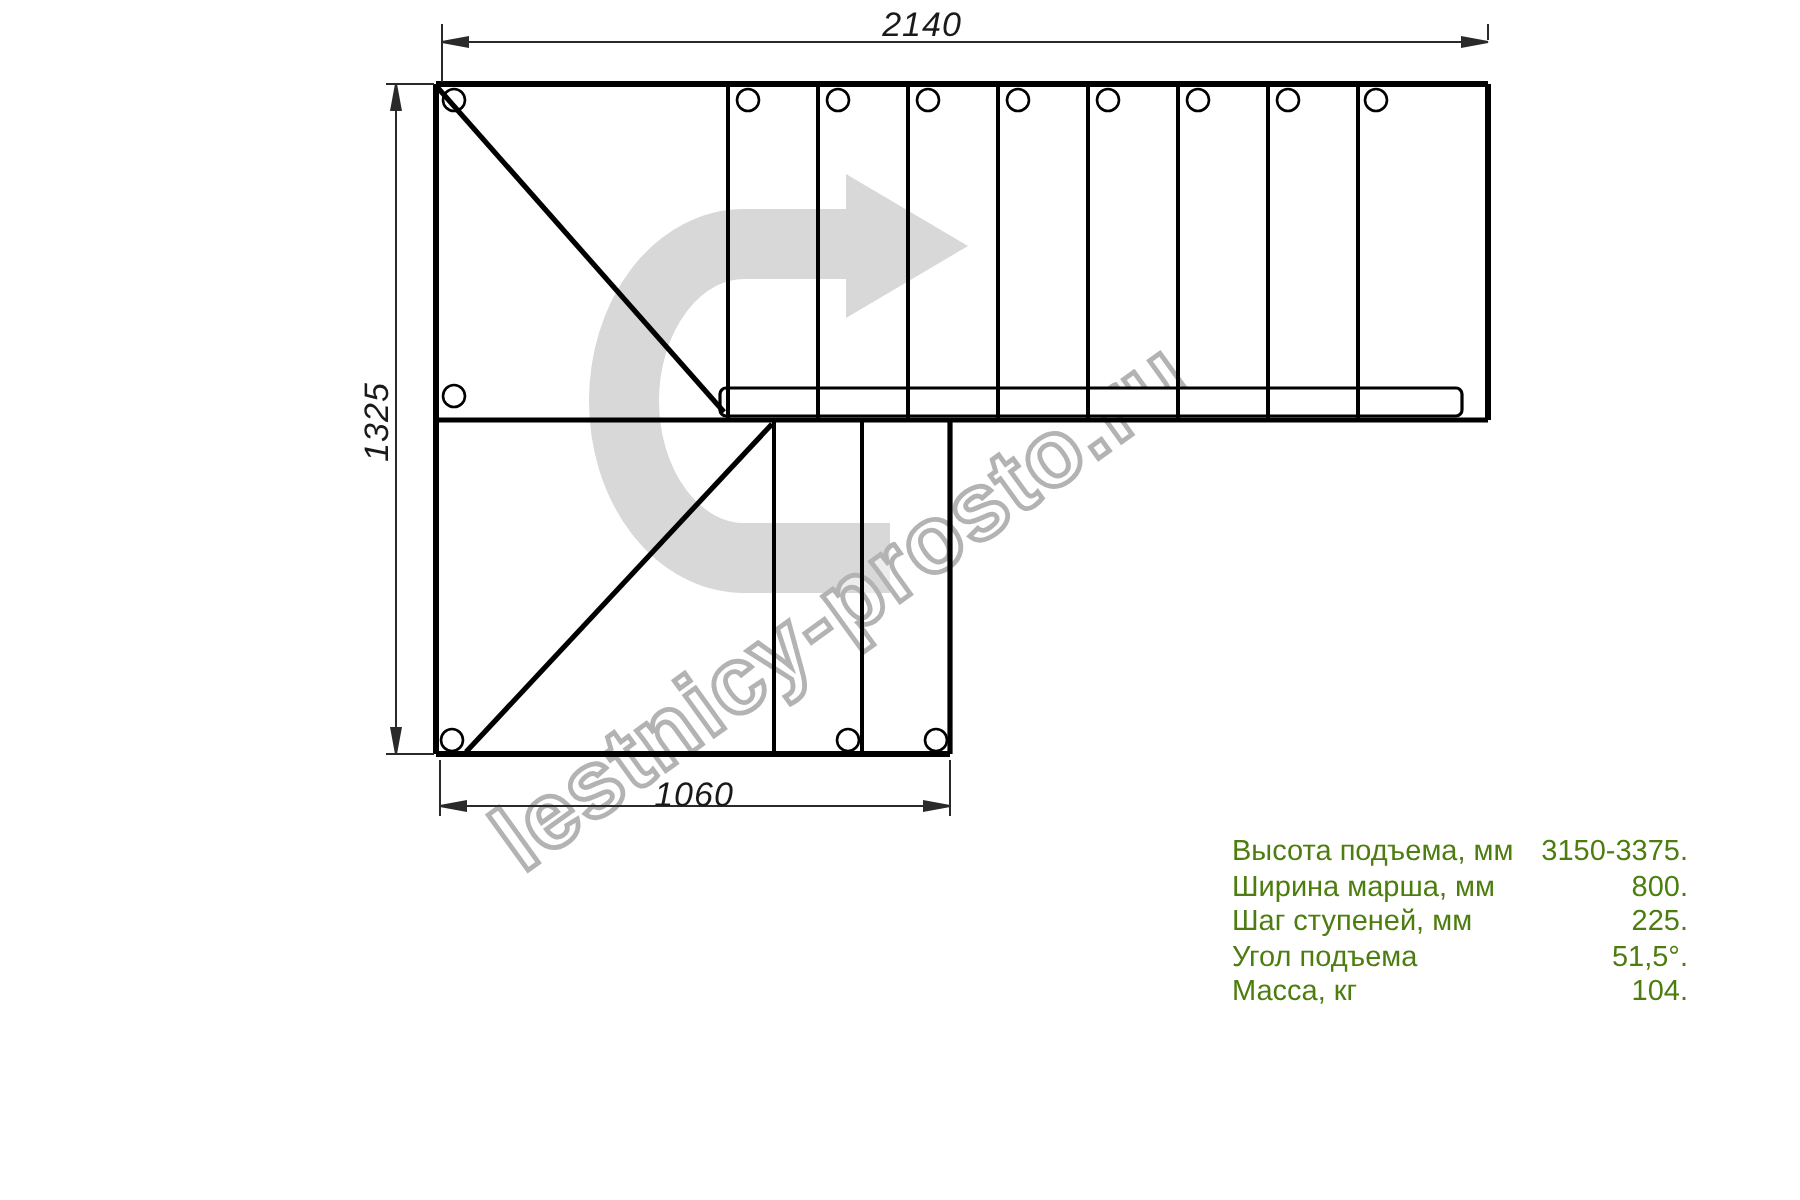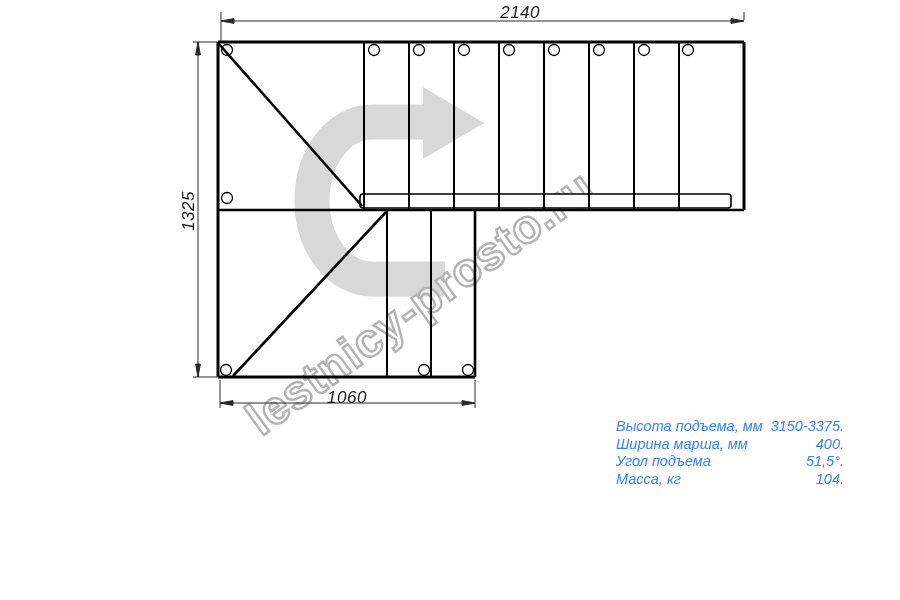--- a/index.html
+++ b/index.html
@@ -16,27 +16,27 @@
     color:rgba(255,255,255,0.55);
     -webkit-text-stroke:2.4px #b3b3b3;
     text-stroke:2.4px #b3b3b3;
     z-index:2;
   }
   
   .dim-text{
     position:absolute;font-style:italic;font-size:17px;color:#1a1a1a;
     text-align:center;z-index:4;letter-spacing:0.5px;
   }
-  #dim-top-text{left:430px;top:3px;width:110px;text-align:right;}
+  #dim-top-text{left:406px;top:3px;width:110px;}
   #dim-bottom-text{left:292px;top:388px;width:110px;}
   #dim-left-text{left:149px;top:201px;width:80px;transform:rotate(-90deg);}
   
   #specs{
     position:absolute;left:616px;top:418px;width:228px;z-index:4;
-    font-style:italic;font-size:14.5px;color:#3b82f6;
+    font-size:14.5px;color:#4d7c0f;
   }
   .spec-row{display:flex;justify-content:space-between;height:17.5px;line-height:17.5px;}
   .spec-label{text-align:left;white-space:nowrap;}
   .spec-value{text-align:right;white-space:nowrap;}
   svg{display:block;}
   #arrow-layer{z-index:1;}
   #drawing-layer{z-index:3;}
 </style>
 </head>
 <body>
@@ -130,21 +130,25 @@
   <div id="dim-left-text" class="dim-text">1325</div>
   <div id="dim-bottom-text" class="dim-text">1060</div>
 
   <div id="specs">
     <div class="spec-row">
       <span class="spec-label">Высота подъема, мм</span>
       <span class="spec-value">3150-3375.</span>
     </div>
     <div class="spec-row">
       <span class="spec-label">Ширина марша, мм</span>
-      <span class="spec-value">400.</span>
+      <span class="spec-value">800.</span>
+    </div>
+    <div class="spec-row">
+      <span class="spec-label">Шаг ступеней, мм</span>
+      <span class="spec-value">225.</span>
     </div>
     <div class="spec-row">
       <span class="spec-label">Угол подъема</span>
       <span class="spec-value">51,5°.</span>
     </div>
     <div class="spec-row">
       <span class="spec-label">Масса, кг</span>
       <span class="spec-value">104.</span>
     </div>
   </div>

